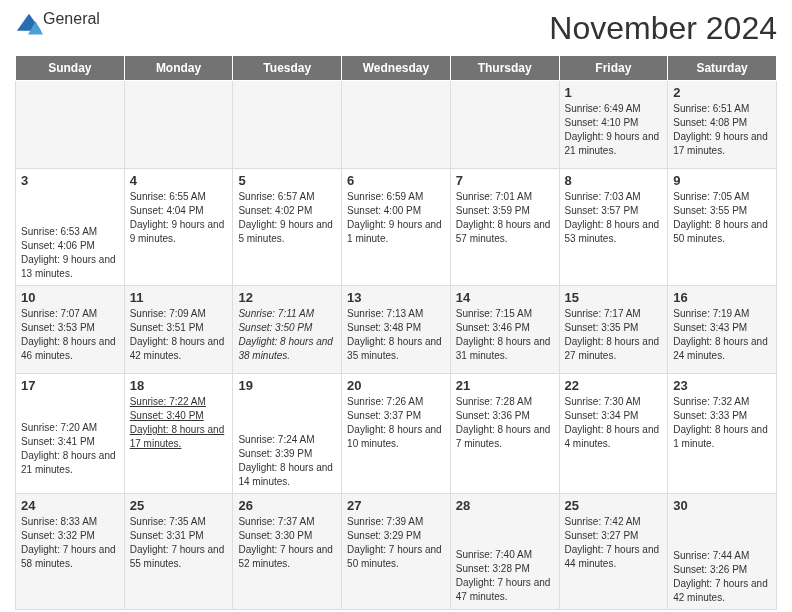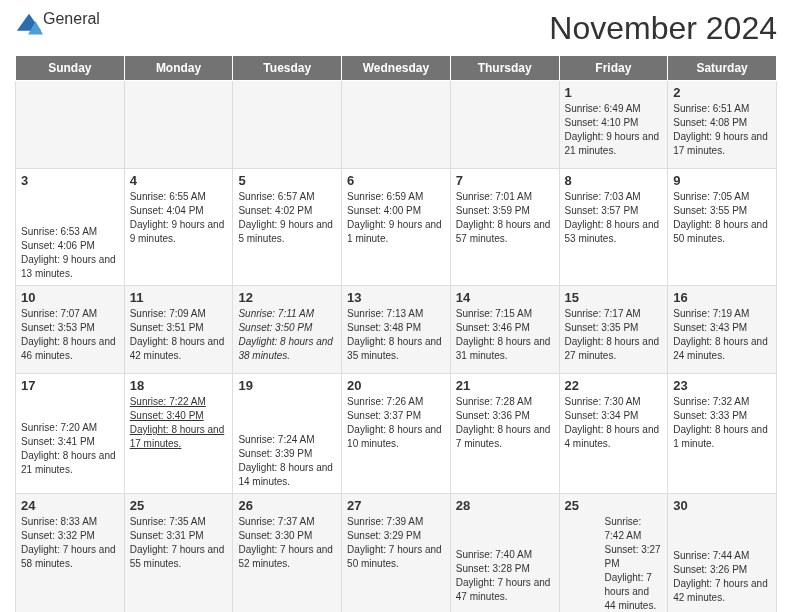--- a/index.html
+++ b/index.html
@@ -298,21 +298,21 @@
 Daylight: 7 hours and 50 minutes.</div>
         </td>
         <td>
           <span class="day-number">28</span>
           <div class="day-info" style="white-space: pre-line; margin-top: 35px;">Sunrise: 7:40 AM
 Sunset: 3:28 PM
 Daylight: 7 hours and 47 minutes.</div>
         </td>
         <td>
           <span class="day-number">25</span>
-          <div class="day-info" style="white-space: pre-line; margin-left: 40px;">Sunrise: 7:42 AM
+          <div class="day-info" style="white-space: pre-line;">Sunrise: 7:42 AM
 Sunset: 3:27 PM
 Daylight: 7 hours and 44 minutes.</div>
         </td>
         <td>
           <span class="day-number">30</span>
           <div class="day-info" style="white-space: pre-line; margin-top: 36px;">Sunrise: 7:44 AM
 Sunset: 3:26 PM
 Daylight: 7 hours and 42 minutes.</div>
         </td>
       </tr>

